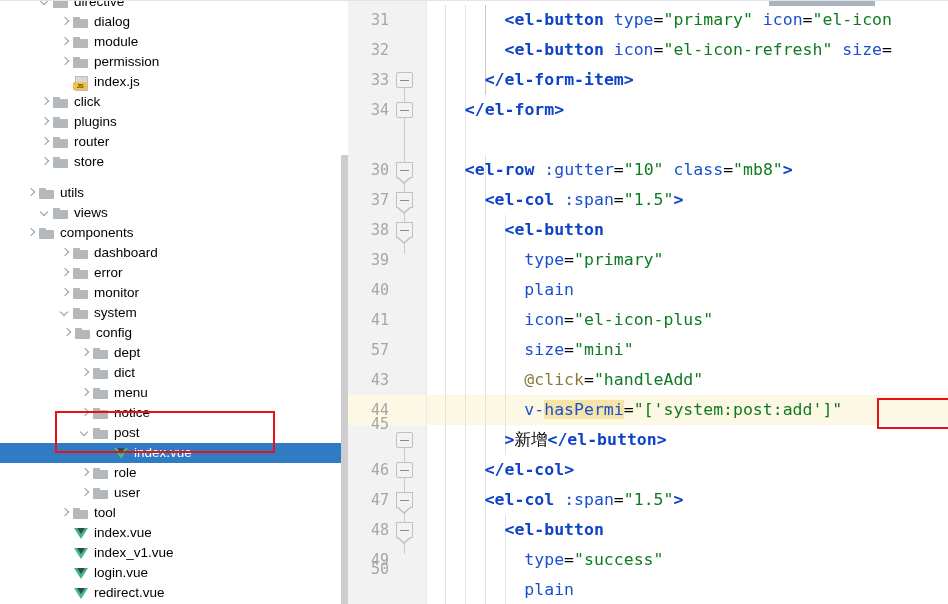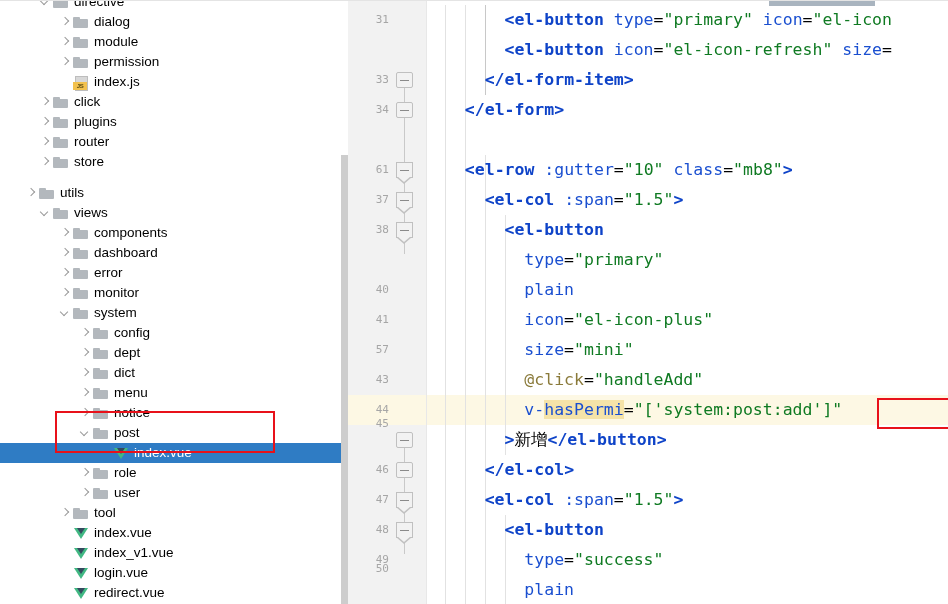--- a/index.html
+++ b/index.html
@@ -184,21 +184,21 @@
     width: 78px;
     height: 30px;
   }
   .gut-row.cur { background: #fdf8e4; }
   .lnum {
     position: absolute;
     right: 37px;
     top: 0;
     line-height: 30px;
     font-family: "DejaVu Sans Mono", monospace;
-    font-size: 11px;
+    font-size: 15px;
     color: #a6a6a6;
     text-align: right;
   }
   
   #fold-rail {
     position: absolute;
     left: 56px;
     width: 1px;
     background: #c9c9c9;
   }
@@ -355,21 +355,21 @@
         <div class="tree-row" style="padding-left: 24px; margin-top: 11px;">
           <span class="tw-arrow has-arrow"></span>
           <span class="ficon folder"></span>
           <span class="tlabel">utils</span>
         </div>
         <div class="tree-row" style="padding-left: 38px;">
           <span class="tw-arrow has-arrow expanded"></span>
           <span class="ficon folder"></span>
           <span class="tlabel">views</span>
         </div>
-        <div class="tree-row" style="padding-left: 58px;">
+        <div class="tree-row" style="padding-left: 24px;">
           <span class="tw-arrow has-arrow"></span>
           <span class="ficon folder"></span>
           <span class="tlabel">components</span>
         </div>
         <div class="tree-row" style="padding-left: 58px;">
           <span class="tw-arrow has-arrow"></span>
           <span class="ficon folder"></span>
           <span class="tlabel">dashboard</span>
         </div>
         <div class="tree-row" style="padding-left: 58px;">
@@ -380,21 +380,21 @@
         <div class="tree-row" style="padding-left: 58px;">
           <span class="tw-arrow has-arrow"></span>
           <span class="ficon folder"></span>
           <span class="tlabel">monitor</span>
         </div>
         <div class="tree-row" style="padding-left: 58px;">
           <span class="tw-arrow has-arrow expanded"></span>
           <span class="ficon folder"></span>
           <span class="tlabel">system</span>
         </div>
-        <div class="tree-row" style="padding-left: 78px;">
+        <div class="tree-row" style="padding-left: 60px;">
           <span class="tw-arrow has-arrow"></span>
           <span class="ficon folder"></span>
           <span class="tlabel">config</span>
         </div>
         <div class="tree-row" style="padding-left: 78px;">
           <span class="tw-arrow has-arrow"></span>
           <span class="ficon folder"></span>
           <span class="tlabel">dept</span>
         </div>
         <div class="tree-row" style="padding-left: 78px;">
@@ -464,49 +464,55 @@
     </div>
   </div>
 
   <div id="editor">
     <div id="gutter">
         <div id="fold-rail" class="fold-rail" style="position: absolute; left: 56px; width: 1px; background: rgb(201, 201, 201); top: 72px; height: 182px;"></div>
         <div id="fold-rail" class="fold-rail" style="position: absolute; left: 56px; width: 1px; background: rgb(201, 201, 201); top: 432px; height: 122px;"></div>
         <div class="gut-row" style="top: 5px;">
           <span class="lnum">31</span>
         </div>
+        <div class="gut-row" style="top: 35px;">
+          <span class="lnum">32</span>
+        </div>
         <div class="gut-row" style="top: 65px;">
           <span class="lnum">33</span>
         </div>
         <div class="fold cap" style="top: 72px;">
           <span class="minus"></span>
         </div>
         <div class="gut-row" style="top: 95px;">
           <span class="lnum">34</span>
         </div>
         <div class="fold cap" style="top: 102px;">
           <span class="minus"></span>
         </div>
         <div class="gut-row" style="top: 155px;">
-          <span class="lnum">61</span>
+          <span class="lnum">30</span>
         </div>
         <div class="fold arrowdown" style="top: 162px;">
           <span class="minus"></span>
         </div>
         <div class="gut-row" style="top: 185px;">
           <span class="lnum">37</span>
         </div>
         <div class="fold arrowdown" style="top: 192px;">
           <span class="minus"></span>
         </div>
         <div class="gut-row" style="top: 215px;">
           <span class="lnum">38</span>
         </div>
         <div class="fold arrowdown" style="top: 222px;">
           <span class="minus"></span>
+        </div>
+        <div class="gut-row" style="top: 245px;">
+          <span class="lnum">39</span>
         </div>
         <div class="gut-row" style="top: 275px;">
           <span class="lnum">40</span>
         </div>
         <div class="gut-row" style="top: 305px;">
           <span class="lnum">41</span>
         </div>
         <div class="gut-row" style="top: 335px;">
           <span class="lnum">57</span>
         </div>

